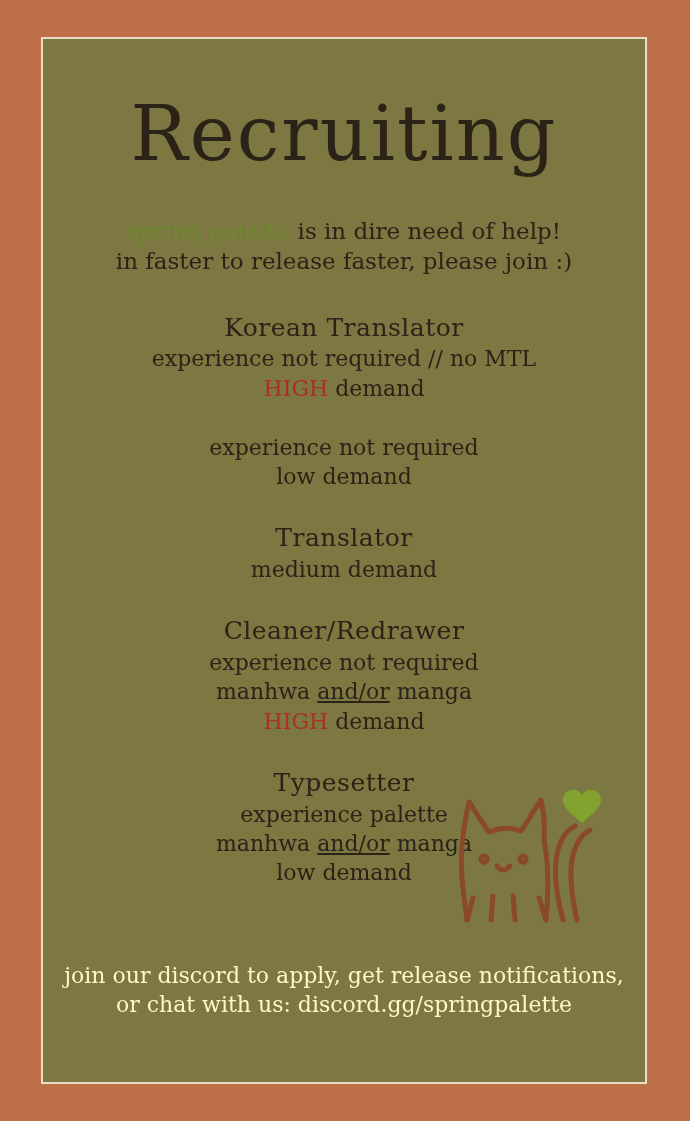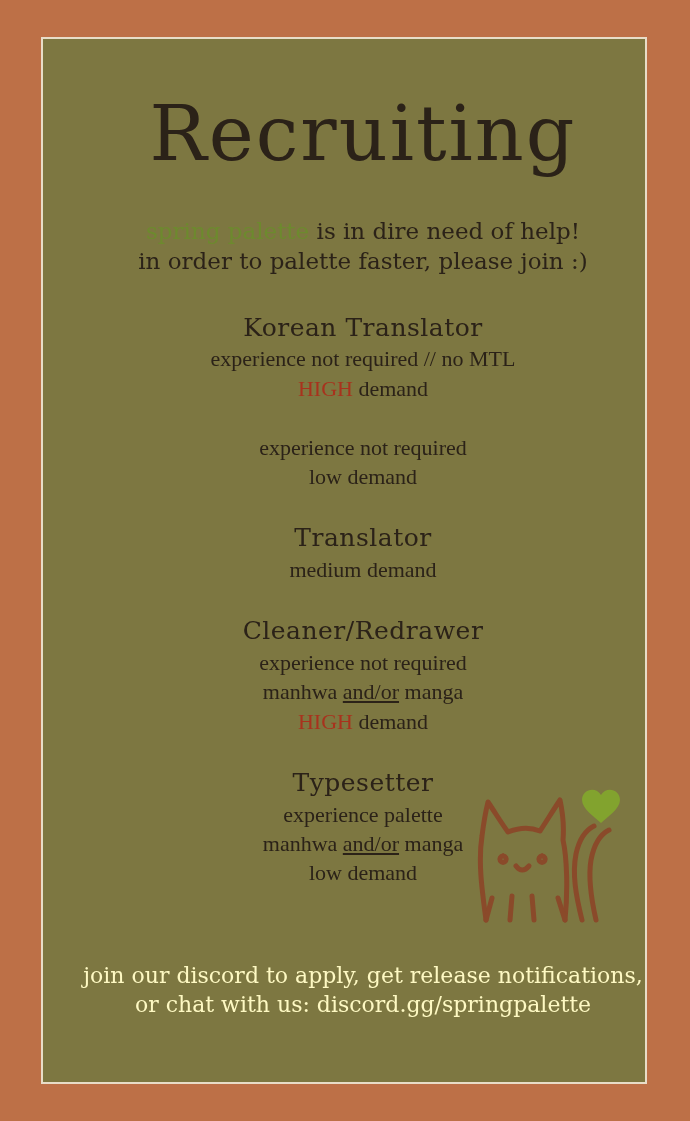--- a/index.html
+++ b/index.html
@@ -24,21 +24,20 @@
     box-sizing: border-box;
   }
   .inner {
     position: absolute;
     left: 0;
     top: 0;
     width: 100%;
     height: 100%;
     text-align: center;
     color: #241c12;
-    margin-left: 19px;
   }
   .title {
     font-family: "DejaVu Serif", serif;
     font-weight: 400;
     font-size: 76px;
     letter-spacing: 2px;
     color: #2b2218;
     margin-top: 55px;
     line-height: 1.05;
   }
@@ -57,21 +56,20 @@
   .role-title {
     font-size: 25px;
     letter-spacing: 0.5px;
     color: #2b2218;
     line-height: 1.35;
   }
   .role-line {
     font-size: 22px;
     line-height: 1.33;
     color: #2b2218;
-    font-family: Liberation Serif, serif;
   }
   .hl-red {
     color: #a8321d;
   }
   .underline {
     text-decoration: underline;
   }
   .footer {
     position: absolute;
     left: 0;
@@ -96,21 +94,21 @@
 
 <div class="poster">
   <div class="inner">
 
     <div class="title">Recruiting</div>
 
     <div class="intro">
       <div>
         <span class="brand">spring palette</span><span> is in dire need of help!</span>
       </div>
-      <div>in order to palette faster, please join :)</div>
+      <div>in faster to release faster, please join :)</div>
     </div>
 
     <div class="role-block sp-1">
       <div class="role-title">Korean Translator</div>
       <div class="role-line">experience not required // no MTL</div>
       <div class="role-line">
         <span class="hl-red">HIGH</span><span> demand</span>
       </div>
     </div>
 

